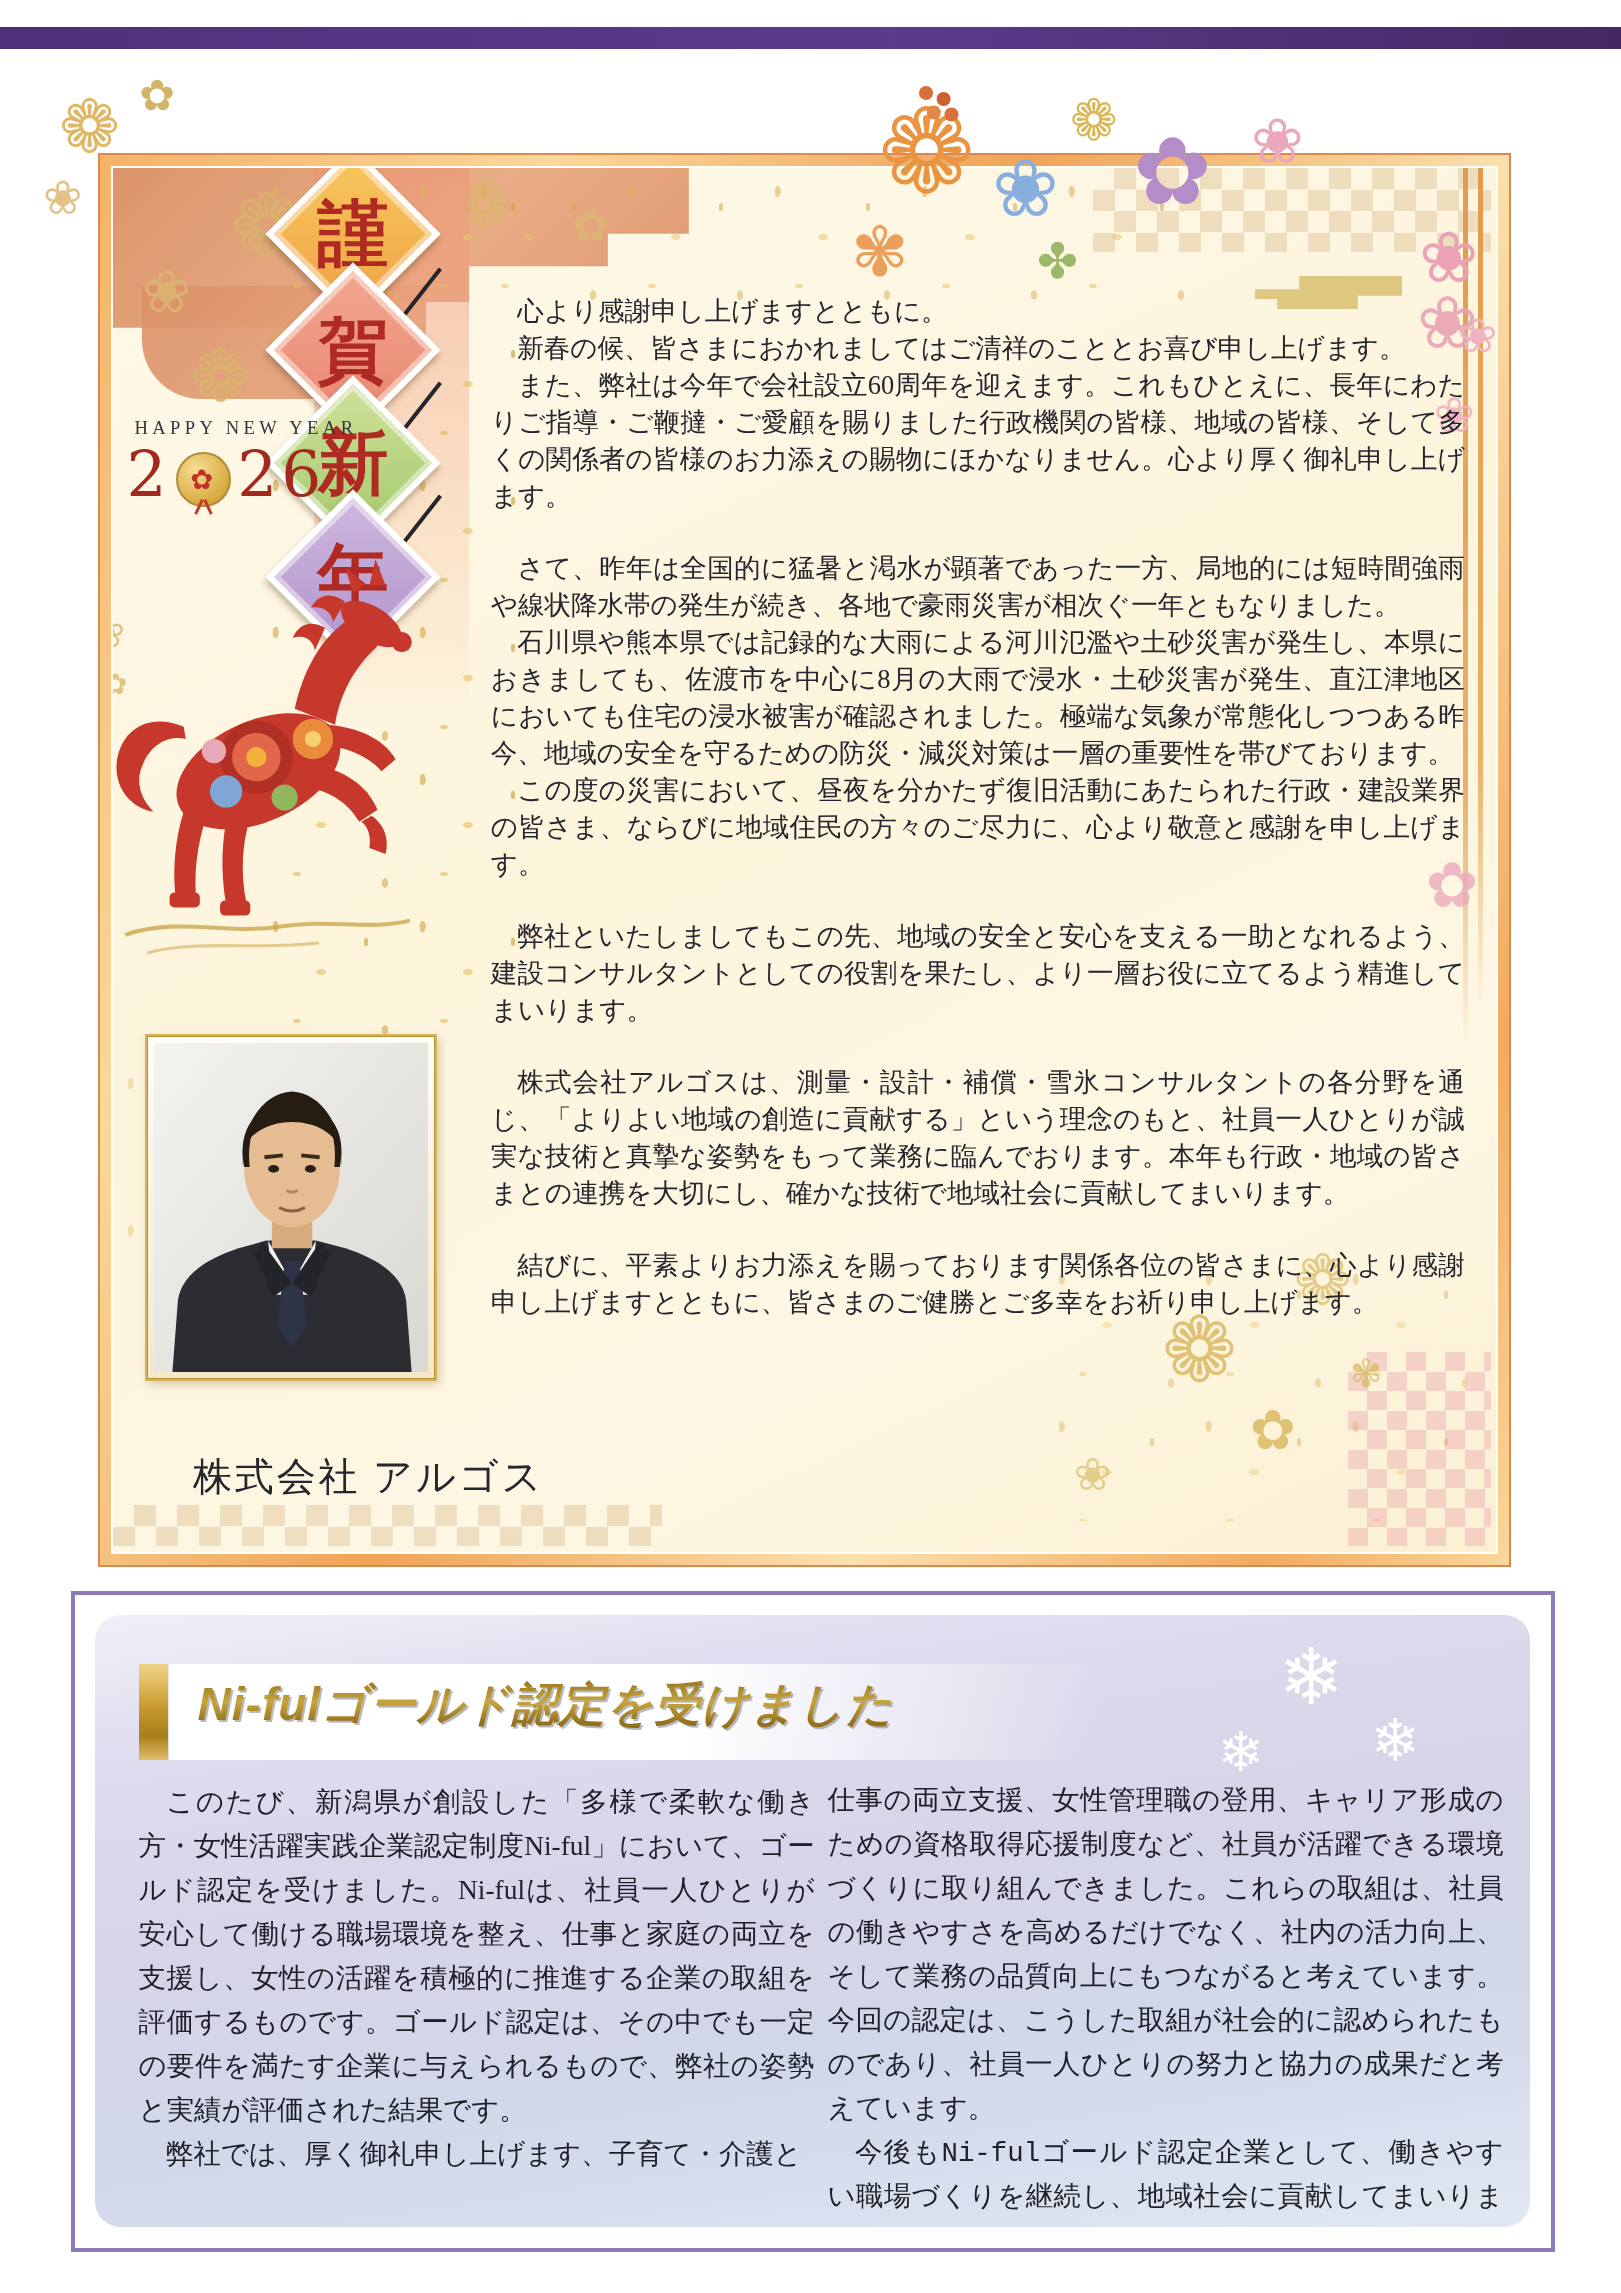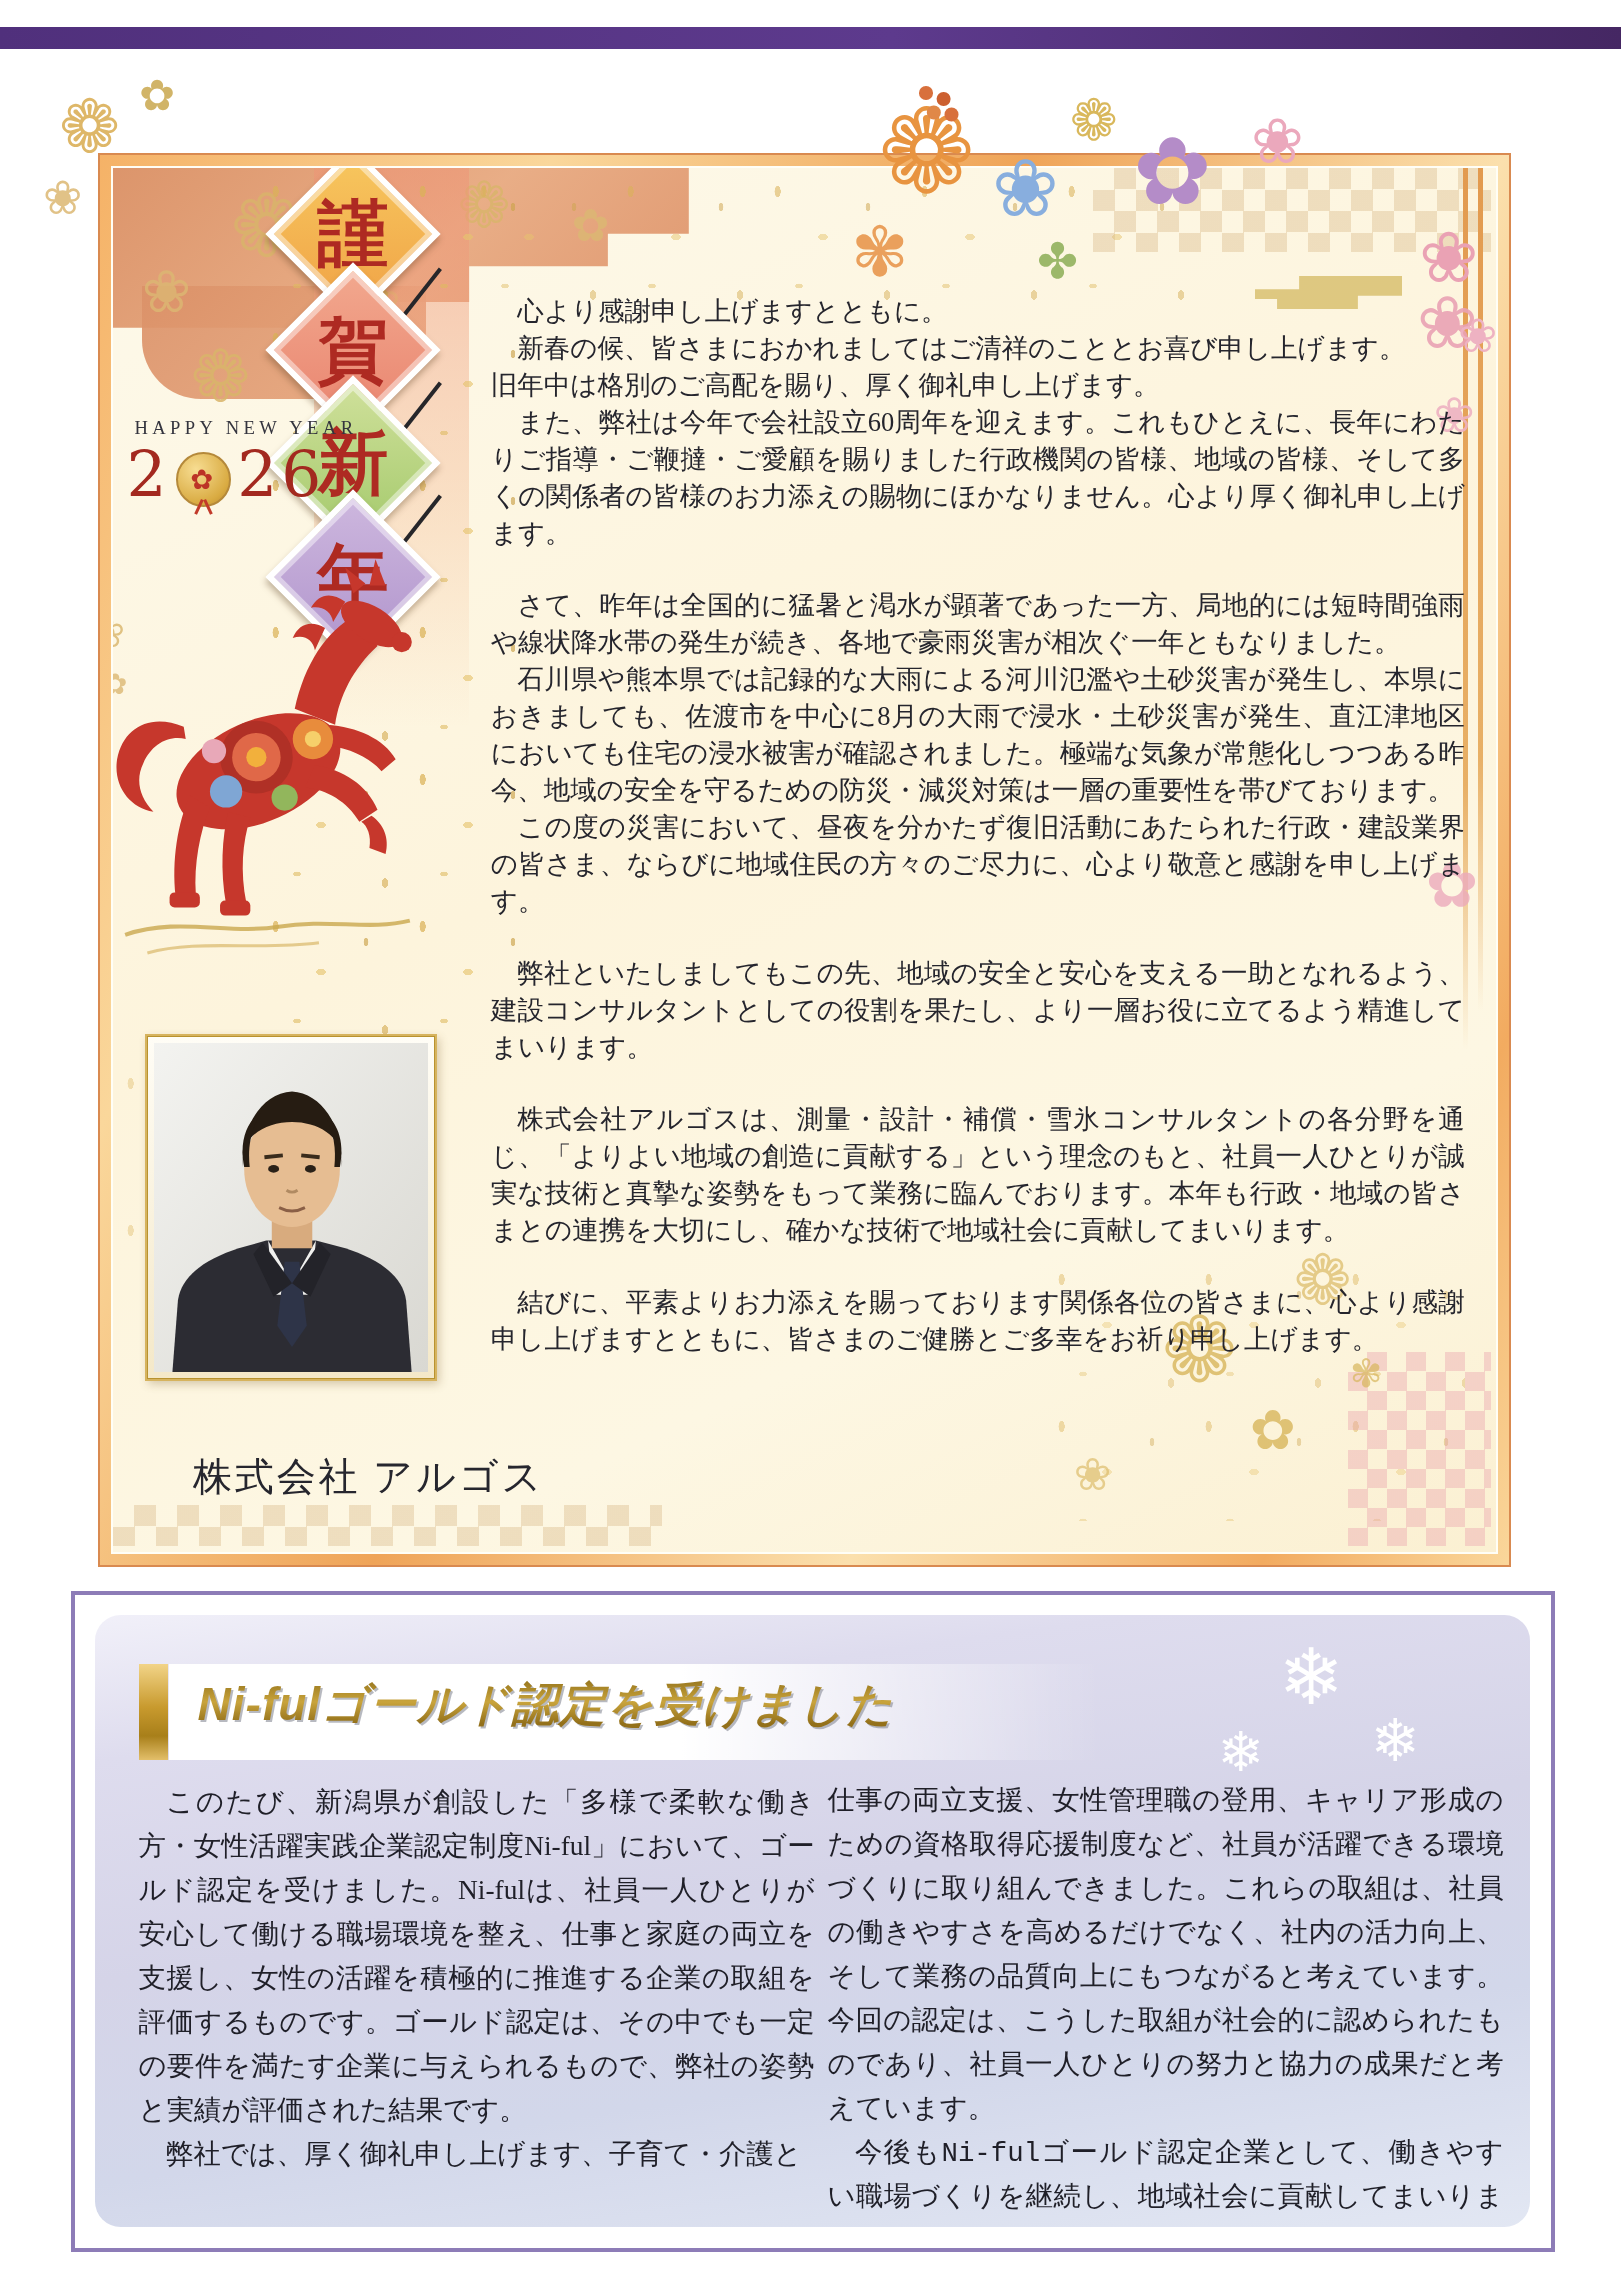--- a/index.html
+++ b/index.html
@@ -231,21 +231,20 @@
           <path d="M144,152 Q150,156 156,152" stroke="#b08a62" stroke-width="3" fill="none"></path>
           <path d="M136,170 Q150,177 164,170" stroke="#8a5f46" stroke-width="3" fill="none"></path>
         </svg>
       </div>
 
       <div class="company">株式会社 アルゴス</div>
 
       <div class="textcol">
         <p class="para ind">心より感謝申し上げますとともに。</p>
         <p class="para ind">新春の候、皆さまにおかれましてはご清祥のこととお喜び申し上げます。</p>
-        <p class="para">旧年中は格別のご高配を賜り、厚く御礼申し上げます。</p>
         <p class="para ind">また、弊社は今年で会社設立60周年を迎えます。これもひとえに、長年にわたりご指導・ご鞭撻・ご愛顧を賜りました行政機関の皆様、地域の皆様、そして多くの関係者の皆様のお力添えの賜物にほかなりません。心より厚く御礼申し上げます。</p>
         <p class="para ind gap">さて、昨年は全国的に猛暑と渇水が顕著であった一方、局地的には短時間強雨や線状降水帯の発生が続き、各地で豪雨災害が相次ぐ一年ともなりました。</p>
         <p class="para ind">石川県や熊本県では記録的な大雨による河川氾濫や土砂災害が発生し、本県におきましても、佐渡市を中心に8月の大雨で浸水・土砂災害が発生、直江津地区においても住宅の浸水被害が確認されました。極端な気象が常態化しつつある昨今、地域の安全を守るための防災・減災対策は一層の重要性を帯びております。</p>
         <p class="para ind">この度の災害において、昼夜を分かたず復旧活動にあたられた行政・建設業界の皆さま、ならびに地域住民の方々のご尽力に、心より敬意と感謝を申し上げます。</p>
         <p class="para ind gap">弊社といたしましてもこの先、地域の安全と安心を支える一助となれるよう、建設コンサルタントとしての役割を果たし、より一層お役に立てるよう精進してまいります。</p>
         <p class="para ind gap">株式会社アルゴスは、測量・設計・補償・雪氷コンサルタントの各分野を通じ、「よりよい地域の創造に貢献する」という理念のもと、社員一人ひとりが誠実な技術と真摯な姿勢をもって業務に臨んでおります。本年も行政・地域の皆さまとの連携を大切にし、確かな技術で地域社会に貢献してまいります。</p>
         <p class="para ind gap">結びに、平素よりお力添えを賜っております関係各位の皆さまに、心より感謝申し上げますとともに、皆さまのご健勝とご多幸をお祈り申し上げます。</p>
 
       </div>
     </div>

